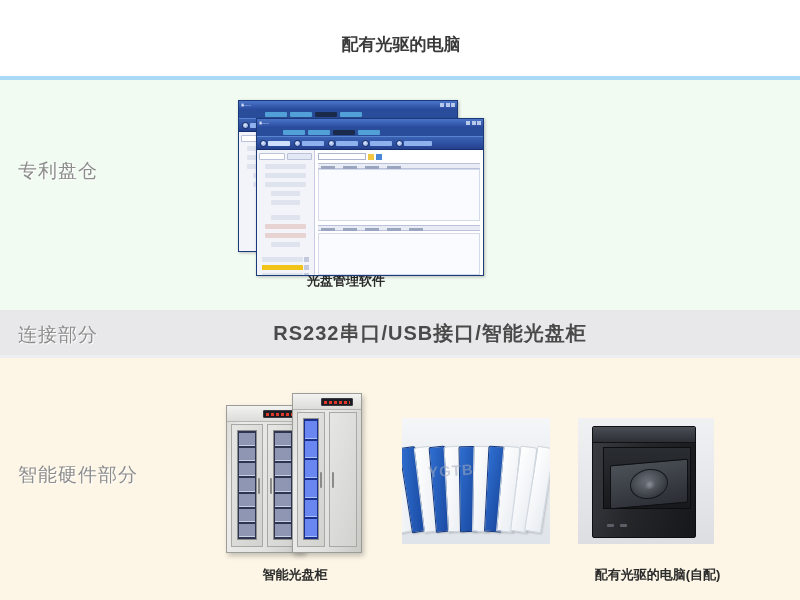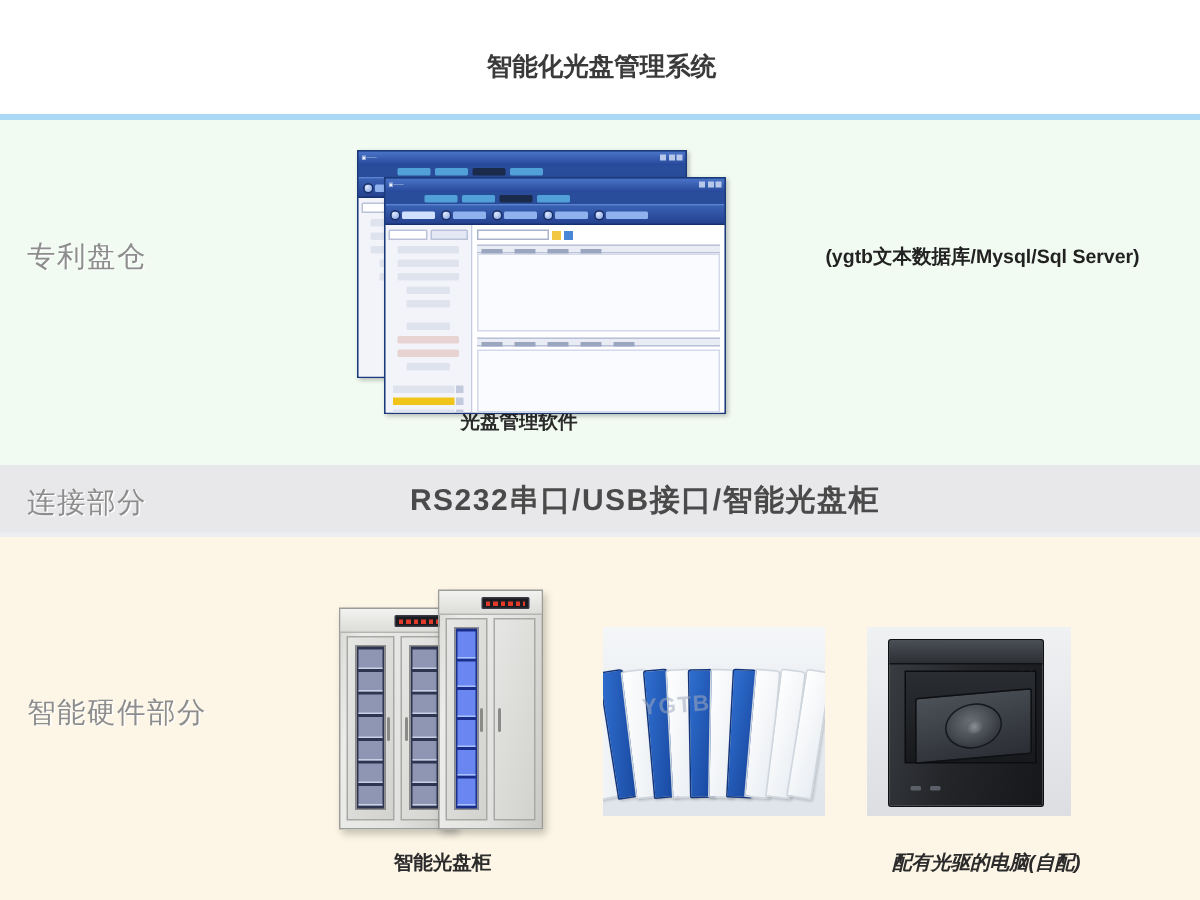--- a/index.html
+++ b/index.html
@@ -67,21 +67,21 @@
   }
 
   
   .caption {
     position: absolute; text-align: center; font-size: 13px;
     color: #2b2b2b; font-weight: bold; white-space: nowrap;
   }
   .cap-soft { top: 272px; left: 236px; width: 220px; }
   .cap-hw1  { top: 566px; left: 210px; width: 170px; }
   .cap-hw2  { top: 566px; left: 395px; width: 160px; }
-  .cap-hw3  { top: 566px; left: 570px; width: 175px; font-style: italic; }
+  .cap-hw3  { top: 566px; left: 570px; width: 175px; }
 
   
   .winshot {
     position: absolute; background: #2a4d9b;
     border: 1px solid #1b3a7a; overflow: hidden;
     box-shadow: 1px 1px 3px rgba(0,0,0,0.25);
   }
   .win-back { left: 238px; top: 100px; width: 220px; height: 152px; }
   .win-front{ left: 256px; top: 118px; width: 228px; height: 158px; z-index: 3; }
 
@@ -287,21 +287,21 @@
 
 <div class="page">
 
   <div class="band band-title"></div>
   <div class="title-rule"></div>
   <div class="band band-soft"></div>
   <div class="band band-conn"></div>
   <div class="band band-hard"></div>
 
   <div class="header">
-    <span class="title-sub">智能化光盘管理系统</span>
+    <span class="title-sub">配有光驱的电脑</span>
   </div>
 
   <div class="row-label label-soft">专利盘仓</div>
   <div class="row-label label-hard">智能硬件部分</div>
   <div class="row-label label-conn">连接部分</div>
 
   <div class="winshot win-back">
     <div class="win-tb">
       <span class="win-tb-txt">▣⎯⎯⎯⎯</span>
       <span class="win-tb-ctrls">
@@ -453,21 +453,20 @@
             <s></s>
           </div>
         <div class="grid-area grid-bot"></div>
       </div>
     </div>
   </div>
 
   <div class="caption cap-soft">光盘管理软件</div>
 
   <div class="db-block">
-    <div class="db-sub">(ygtb文本数据库/Mysql/Sql Server)</div>
   </div>
 
   <div class="conn-text">RS232串口/USB接口/智能光盘柜</div>
 
   <div class="hw hw-cab">
     <div class="cab cab-a">
       <div class="cab-top">
           <span class="led"></span>
         </div>
       <div class="doors">

